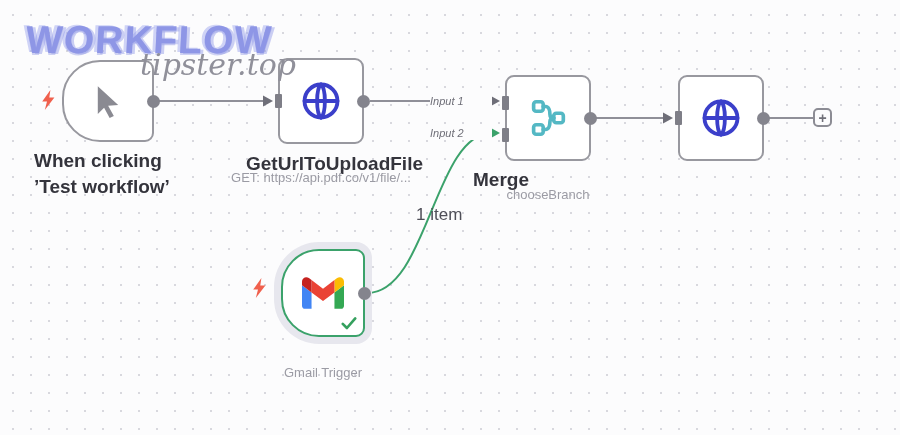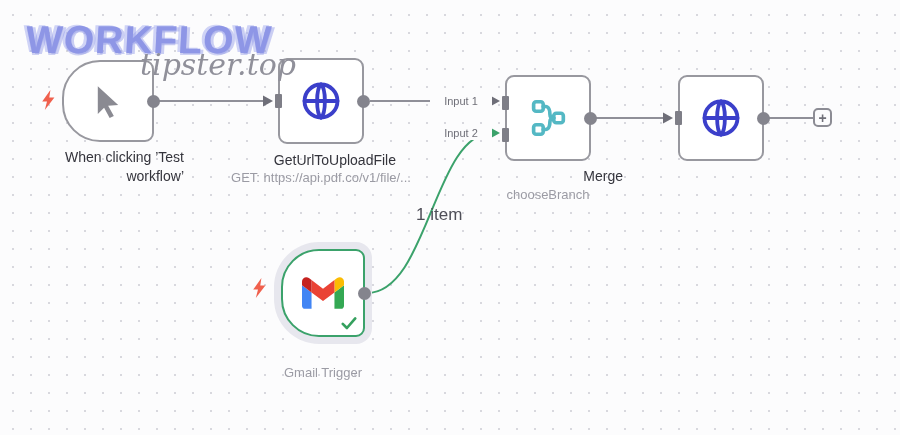--- a/index.html
+++ b/index.html
@@ -25,23 +25,23 @@
   .node{position:absolute;background:#fff;border:2px solid #98989f;box-sizing:border-box;z-index:10;
         display:flex;align-items:center;justify-content:center;}
   .node.square{border-radius:9px;}
   .node.trigger{border-radius:38px 9px 9px 38px;}
   .node.success{border-color:#3ba26b;box-shadow:0 0 0 7px #e7e7ee;}
   
   .out-port{position:absolute;right:-8px;top:50%;margin-top:-6.5px;width:13px;height:13px;border-radius:50%;
             background:#84848d;z-index:12;}
   .in-port{position:absolute;left:-5px;width:7px;height:14px;background:#7e7e87;border-radius:1px;z-index:12;}
   
-  .nlabel{position:absolute;z-index:15;text-align:right;font-size:14px;font-weight:400;color:#34343c;line-height:1.35;}
+  .nlabel{position:absolute;z-index:15;text-align:left;font-size:19px;font-weight:700;color:#34343c;line-height:1.35;}
   .nsub{position:absolute;z-index:15;text-align:center;font-size:13px;font-weight:400;color:#9b9ba4;}
-  .wire-label{position:absolute;z-index:6;font-size:11px;color:#6f6f78;text-align:center;background:#fcfcfd;line-height:13px;}
+  .wire-label{position:absolute;z-index:6;font-size:11px;color:#6f6f78;text-align:left;background:#fcfcfd;line-height:13px;font-style:italic;}
   .count-label{position:absolute;z-index:6;font-size:17px;color:#4e4e57;}
   .bolt{position:absolute;z-index:9;width:24px;height:24px;}
   .gcheck{position:absolute;right:4px;bottom:2px;z-index:13;width:20px;height:20px;}
   .plus-btn{position:absolute;left:813px;top:108px;width:19px;height:19px;box-sizing:border-box;
             border:2px solid #8c8c94;border-radius:5px;background:#fcfcfd;color:#6f6f78;z-index:10;
             display:flex;align-items:center;justify-content:center;font-size:14px;font-weight:600;line-height:1;cursor:pointer;}
   .wires{position:absolute;left:0;top:0;z-index:5;}
   .icon-wrap{display:flex;align-items:center;justify-content:center;}
 </style>
 </head>

